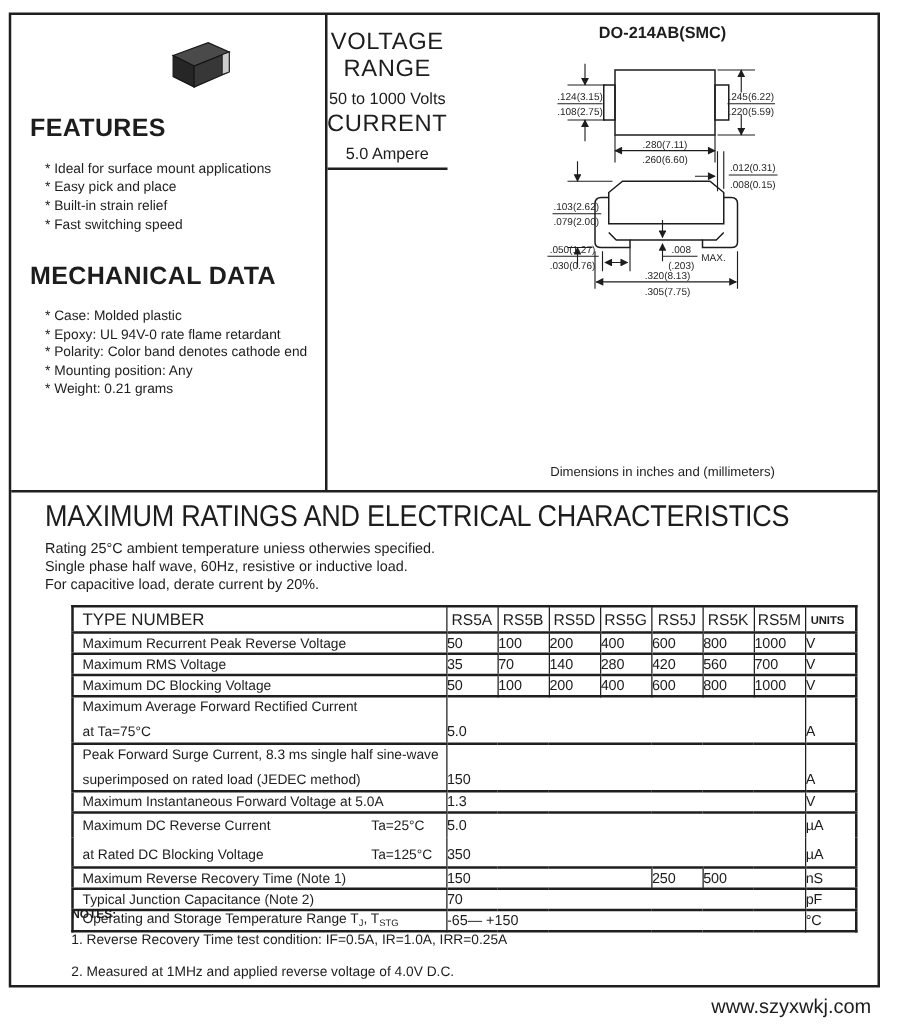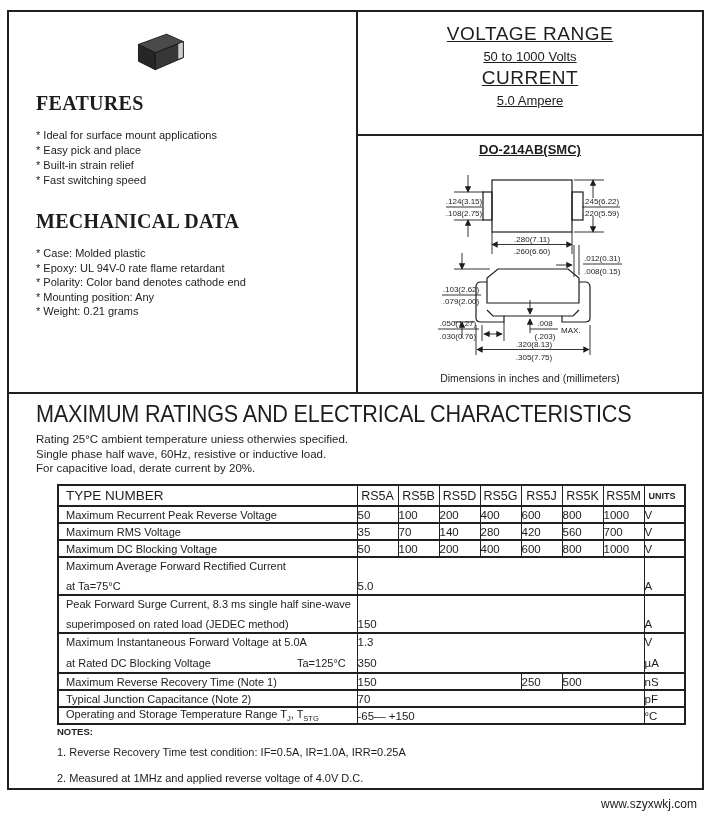--- a/index.html
+++ b/index.html
@@ -3,31 +3,31 @@
 <meta charset="utf-8">
 <style>
   html,body{margin:0;padding:0;background:#ffffff;}
   body{width:718px;height:822px;position:relative;overflow:hidden;
        font-family:"Liberation Sans", sans-serif;color:#1d1d1d;
        -webkit-font-smoothing:antialiased;}
   .border-box{position:absolute;left:7px;top:10px;width:693px;height:776px;
               border:2px solid #1f1f1f;background:#fff;}
   .top{display:flex;height:380px;border-bottom:2px solid #1f1f1f;}
   .left-panel{width:349px;border-right:2px solid #1f1f1f;position:relative;}
-  .right-panel{flex:1;display:flex;flex-direction:column;text-decoration:underline;}
+  .right-panel{flex:1;display:flex;flex-direction:row;}
   .vbox{height:111px;border-bottom:2px solid #1f1f1f;text-align:center;padding-top:11px;box-sizing:content-box;}
   .vr-title{font-size:19px;letter-spacing:.5px;margin-bottom:4px;}
   .vr-val{font-size:13px;margin-bottom:3px;}
   .pbox{flex:1;position:relative;}
   .p-title{text-align:center;font-weight:bold;font-size:13px;margin-top:6px;}
   .p-svg{display:block;margin:0 auto;}
   .p-caption{position:absolute;left:0;right:0;bottom:8px;text-align:center;font-size:10.5px;}
 
   .diode-svg{position:absolute;left:122px;top:16px;}
-  .h1{position:absolute;left:27px;font-size:20px;font-weight:bold;letter-spacing:.3px;font-family:Liberation Serif, serif;}
+  .h1{position:absolute;left:15px;font-size:20px;font-weight:bold;letter-spacing:.3px;}
   .feat-title{top:80px;} .mech-title{top:198px;}
   .plist{position:absolute;left:27px;font-size:11px;}
   .feat-list{top:116px;line-height:15px;}
   .mech-list{top:234px;line-height:14.6px;}
 
   .bottom{position:relative;height:392px;}
   .sec-title{position:absolute;left:27px;top:6px;font-size:24px;letter-spacing:-.2px;
              transform:scaleX(.9);transform-origin:left;white-space:nowrap;}
   .subtitle{position:absolute;left:27px;top:38px;font-size:11.5px;line-height:14.5px;}
 
@@ -49,21 +49,21 @@
   table.rt tr.pstart td{height:19px;}
   table.rt tr.cont td{border-top:none;height:20px;vertical-align:bottom;padding-bottom:3px;}
   table.rt .lr{position:absolute;left:238px;}
   table.rt tr.pstart .lr{top:50%;transform:translateY(-50%);}
   table.rt tr.cont .lr{bottom:3px;}
   table.rt sub{font-size:7.5px;}
 
   .notes-title{position:absolute;left:48px;top:332px;font-size:9.5px;font-weight:bold;}
   .note{position:absolute;left:48px;font-size:11px;}
   .note1{top:352px;} .note2{top:378px;}
-  .footer{position:absolute;right:21px;top:797px;font-size:12px;}
+  .footer{position:absolute;right:21px;top:797px;font-size:16px;}
   svg text{fill:#1d1d1d;font-family:"Liberation Sans",sans-serif;}
 </style>
 </head>
 <body>
 
 <div class="border-box">
 
   <div class="top">
 
     <div class="left-panel">
@@ -261,20 +261,25 @@
               <div class="l2">superimposed on rated load (JEDEC method)</div>
             </td>
             <td class="val" colspan="7">150</td>
             <td class="unit">A</td>
           </tr>
           <tr class="std">
             <td class="lbl">Maximum Instantaneous Forward Voltage at 5.0A</td>
             <td class="val" colspan="7">1.3</td>
             <td class="unit">V</td>
           </tr>
+          <tr class="pstart">
+            <td class="lbl">Maximum DC Reverse Current<span class="lr">Ta=25°C</span></td>
+            <td class="val" colspan="7">5.0</td>
+            <td class="unit">µA</td>
+          </tr>
           <tr class="cont">
             <td class="lbl">at Rated DC Blocking Voltage<span class="lr">Ta=125°C</span></td>
             <td class="val" colspan="7">350</td>
             <td class="unit">µA</td>
           </tr>
           <tr class="std">
             <td class="lbl">Maximum Reverse Recovery Time (Note 1)</td>
             <td class="val" colspan="4">150</td>
             <td class="val" colspan="1">250</td>
             <td class="val" colspan="2">500</td>

